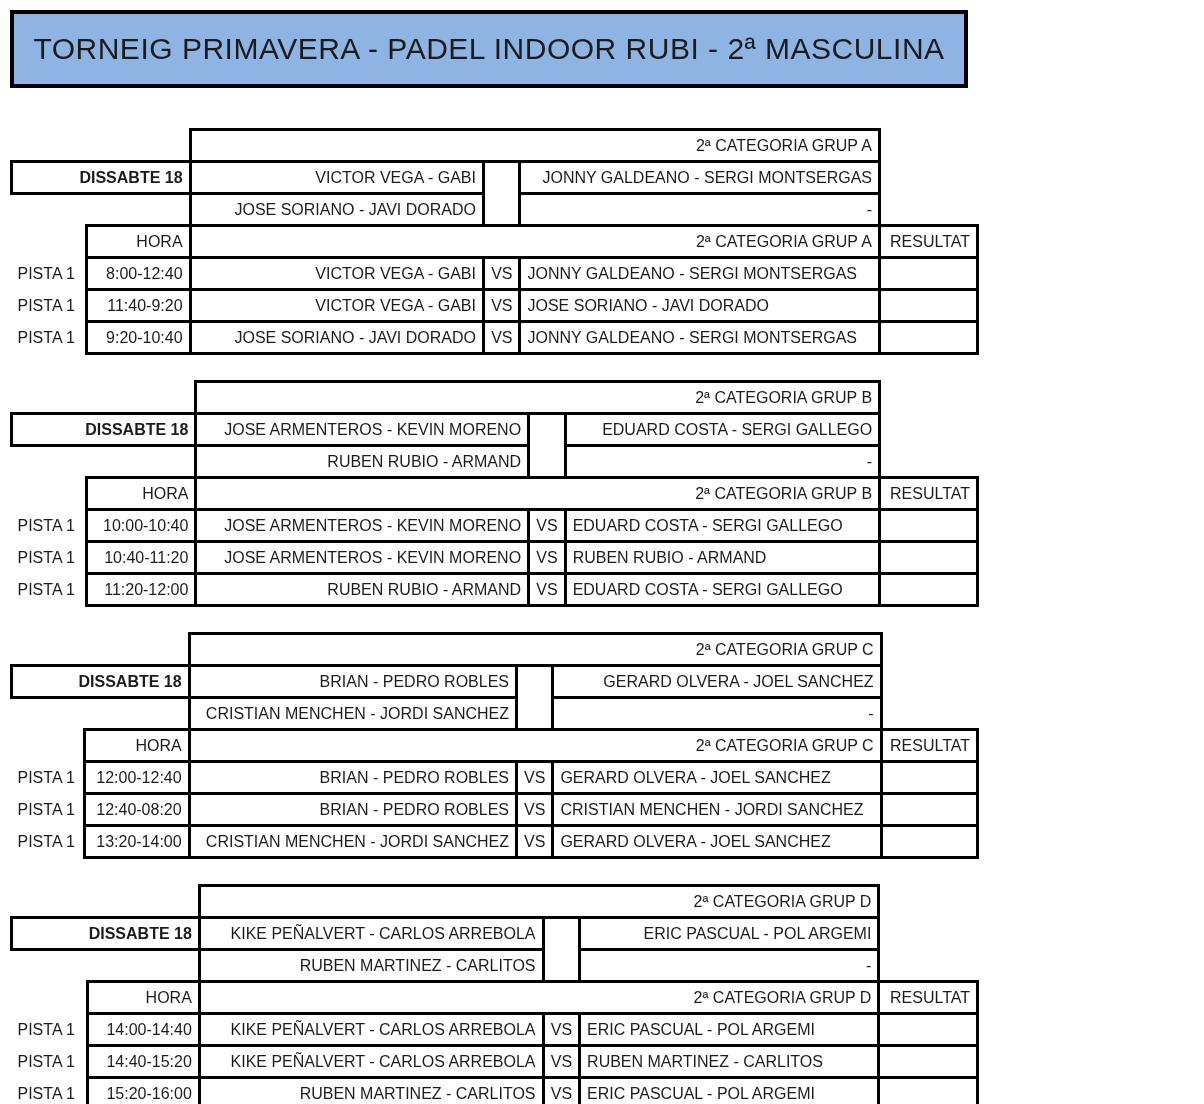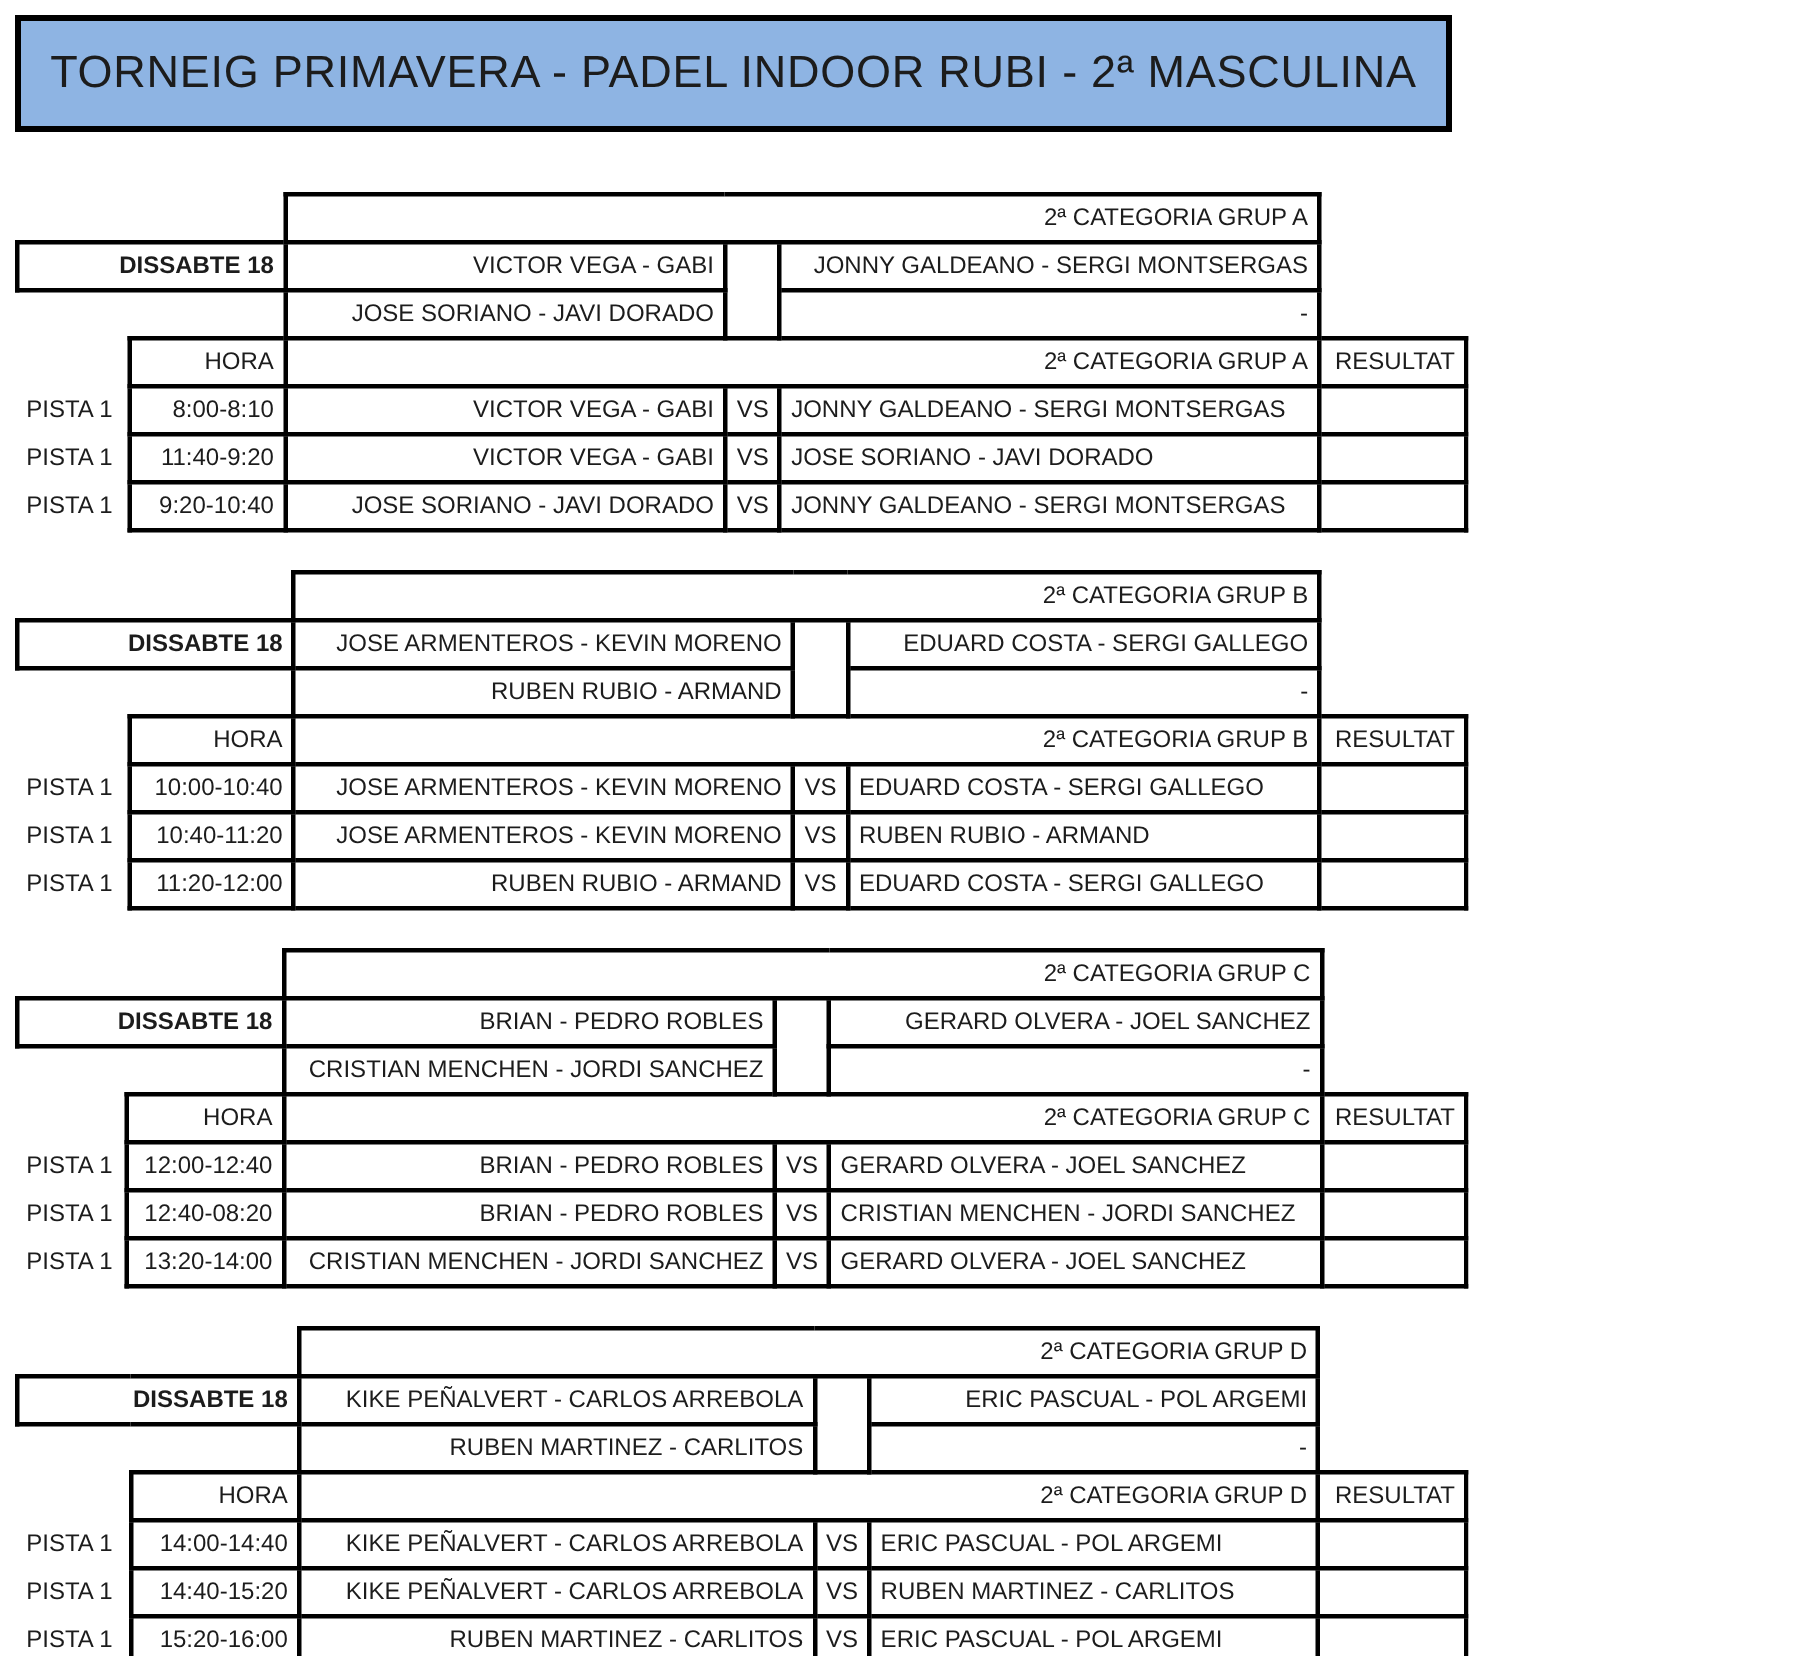--- a/index.html
+++ b/index.html
@@ -104,21 +104,21 @@
         <td class="nb"></td>
       </tr>
       <tr>
         <td class="nb"></td>
         <td class="b center">HORA</td>
         <td class="b center" colspan="3">2ª CATEGORIA GRUP A</td>
         <td class="b center">RESULTAT</td>
       </tr>
       <tr>
         <td class="nb pista">PISTA 1</td>
-        <td class="b center">8:00-8:10</td>
+        <td class="b center">8:00-12:40</td>
         <td class="b right">VICTOR VEGA - GABI</td>
         <td class="b center">VS</td>
         <td class="b left">JONNY GALDEANO - SERGI MONTSERGAS</td>
         <td class="b"></td>
       </tr>
       <tr>
         <td class="nb pista">PISTA 1</td>
         <td class="b center">11:40-9:20</td>
         <td class="b right">VICTOR VEGA - GABI</td>
         <td class="b center">VS</td>

